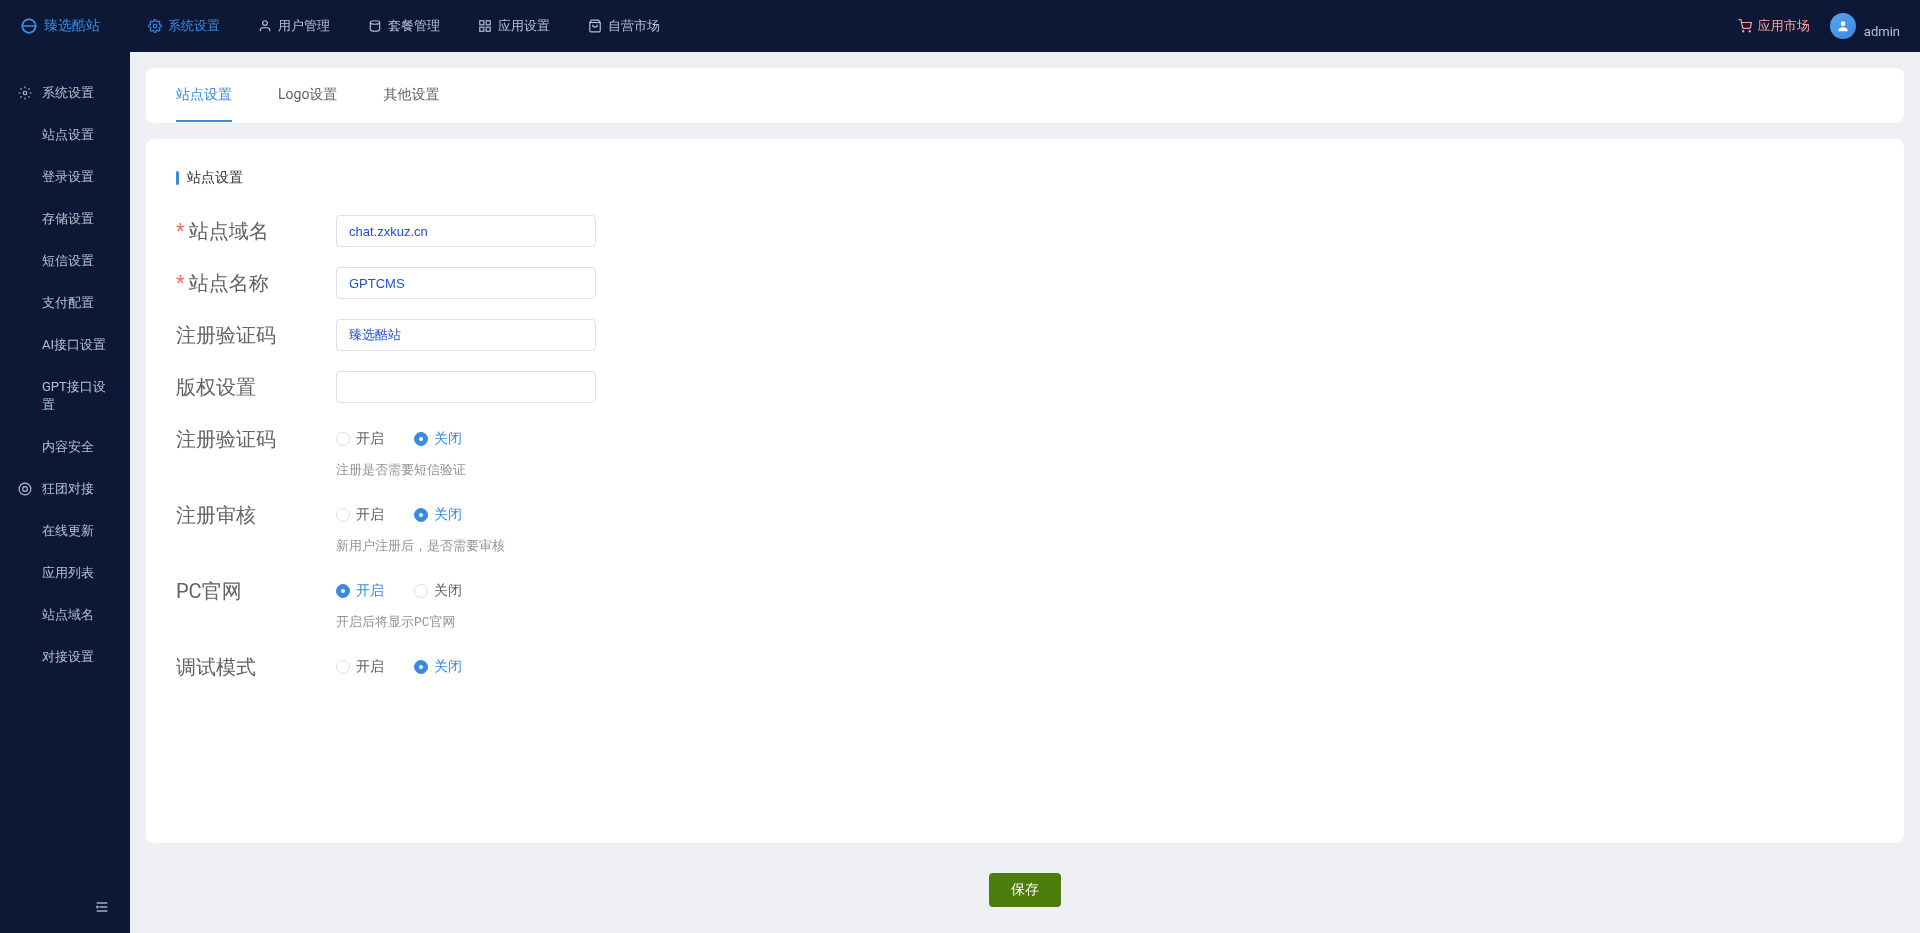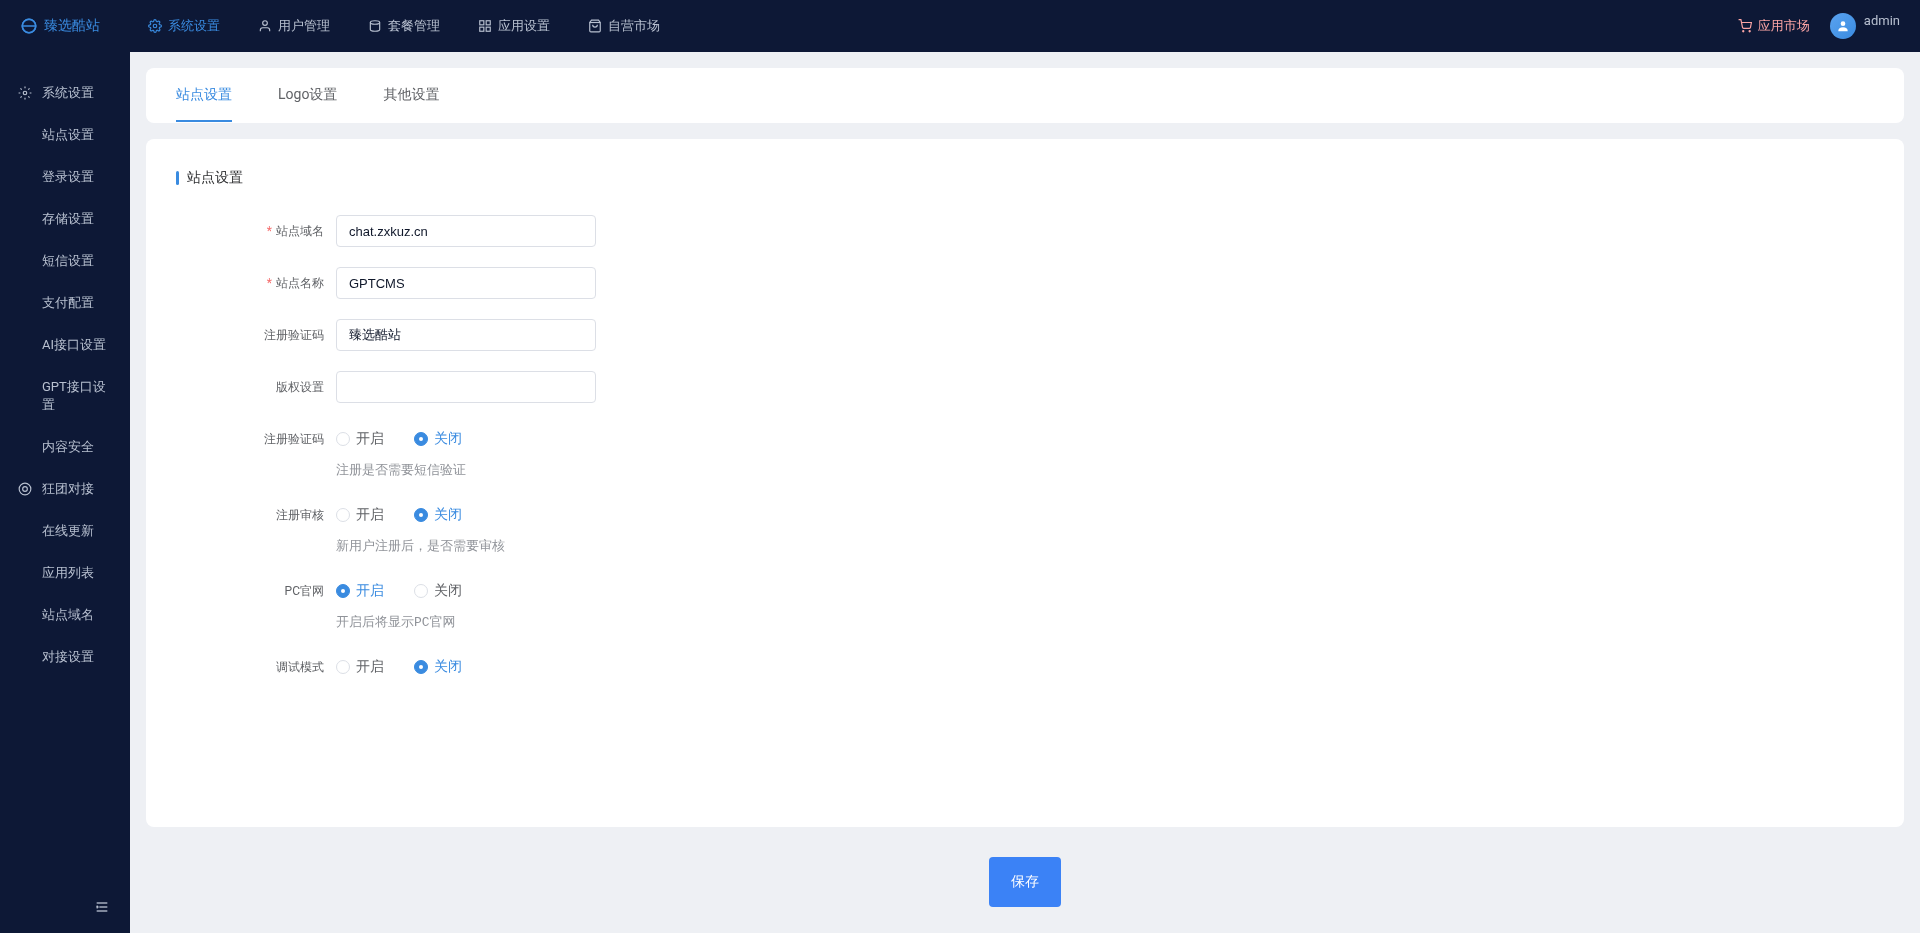--- a/index.html
+++ b/index.html
@@ -33,21 +33,21 @@
   height: 52px;
   cursor: pointer;
   font-size: 13px;
 }
 .top-nav-item.active { color: #3a8be0; }
 .top-nav-item svg { width: 14px; height: 14px; margin-right: 6px; }
 .top-spacer { flex: 1; }
 .top-right { display: flex; align-items: center; gap: 20px; }
 .top-right-item { display: flex; align-items: center; color: #fca5a5; cursor: pointer; font-size: 13px; }
 .top-right-item svg { width: 14px; height: 14px; margin-right: 6px; }
-.user-area { display: flex; align-items: flex-start; color: #b8c0d0; cursor: pointer; font-size: 13px; }
+.user-area { display: flex; align-items: flex-end; color: #b8c0d0; cursor: pointer; font-size: 13px; }
 .avatar {
   width: 26px; height: 26px; border-radius: 50%;
   background: linear-gradient(135deg, #5aa3f0, #3a8be0);
   margin-right: 8px;
   display: flex; align-items: center; justify-content: center;
 }
 .avatar svg { width: 14px; height: 14px; fill: #fff; }
 
 
 .sidebar {
@@ -139,37 +139,37 @@
   border-radius: 2px;
 }
 
 .form-row {
   display: flex;
   align-items: flex-start;
   margin-bottom: 20px;
 }
 .form-label {
   width: 160px;
-  text-align: right;
+  text-align: left;
   padding-right: 12px;
   color: #606266;
-  font-size: 12px;
+  font-size: 20px;
   line-height: 32px;
   flex-shrink: 0;
 }
 .form-label .req { color: #f56c6c; margin-right: 4px; }
 .form-control { flex: 0 0 260px; }
 .form-control input[type=text] {
   width: 100%;
   height: 32px;
   border: 1px solid #dcdfe6;
   border-radius: 4px;
   padding: 0 12px;
   font-size: 13px;
-  color: #0f172a;
+  color: #1d4ed8;
   outline: none;
 }
 .radio-group { display: flex; gap: 30px; align-items: center; height: 32px; }
 .radio {
   display: flex;
   align-items: center;
   cursor: pointer;
   font-size: 14px;
   color: #606266;
   font-family: Liberation Mono, monospace;
@@ -202,24 +202,24 @@
   margin-top: 6px;
   font-family: Liberation Mono, monospace;
 }
 
 .footer-bar {
   margin-top: 20px;
   text-align: center;
   padding: 10px 0;
 }
 .save-btn {
-  background: #3b82f6;
+  background: #4d7c0f;
   color: #fff;
   border: none;
-  padding: 16px 22px;
+  padding: 8px 22px;
   border-radius: 4px;
   font-size: 14px;
   cursor: pointer;
 }
 </style>
 </head>
 <body>
 
 <div class="top-header">
   <div class="logo-area">

